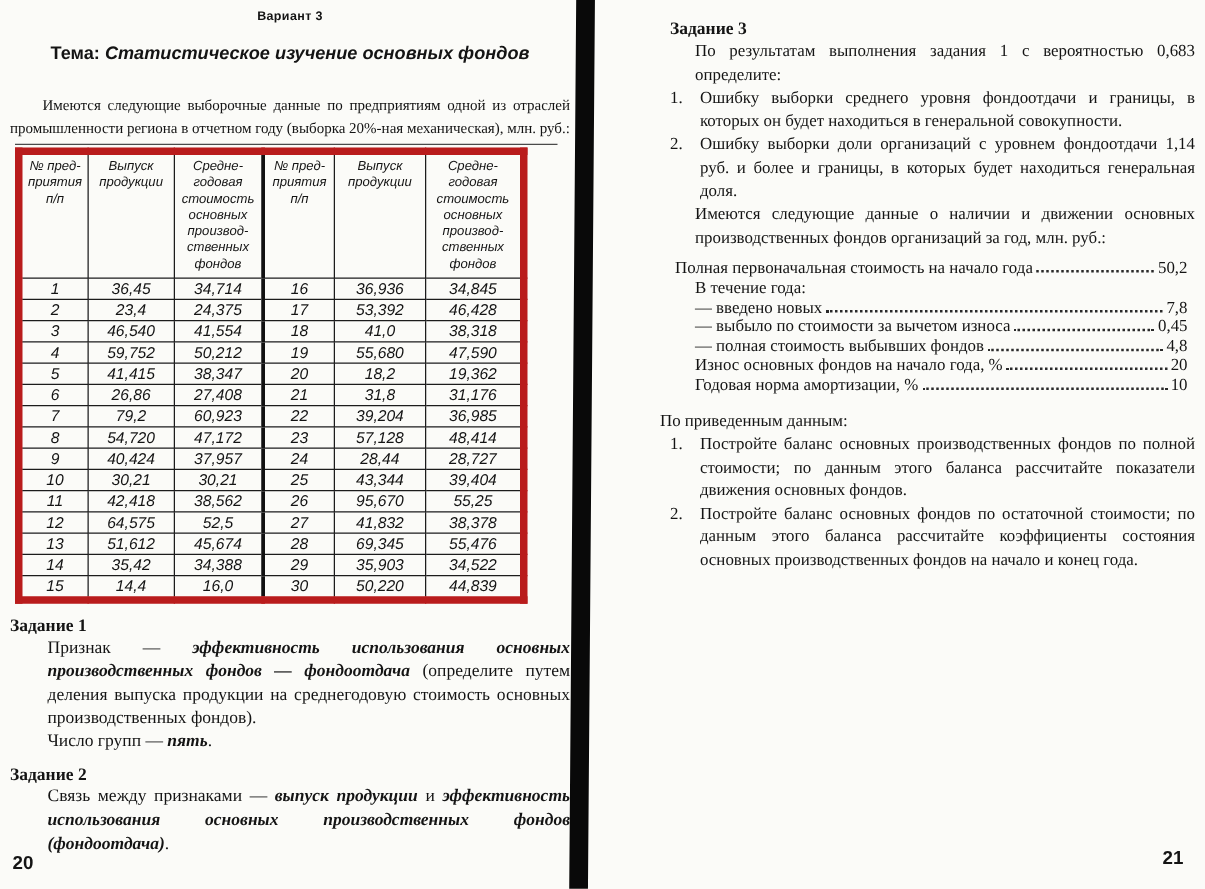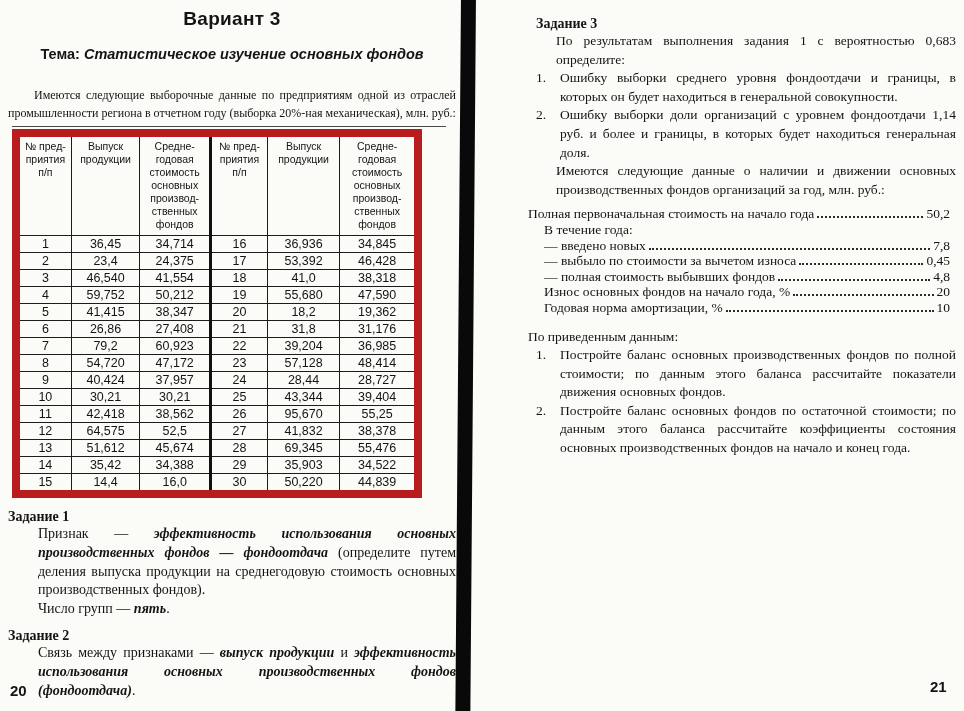--- a/index.html
+++ b/index.html
@@ -15,39 +15,39 @@
     position:absolute; top:-6px; left:461px; width:15px; height:730px;
     background:#090909; transform:rotate(0.45deg); transform-origin:top center;
     border-radius:2px;
   }
   .page { position:absolute; top:0; }
   .page-left  { left:8px;  width:448px; padding-top:6px; }
   .page-right { left:528px; width:428px; padding-top:16px; }
 
   .variant-title {
     text-align:center; font-family:"Liberation Sans", sans-serif;
-    font-weight:bold; font-size:19px; letter-spacing:0.3px; margin-top:2px;
+    font-weight:bold; font-size:10px; letter-spacing:0.3px; margin-top:2px;
   }
   .theme-line {
     margin-top:16px; text-align:center;
     font-family:"Liberation Sans", sans-serif; font-weight:bold; font-size:14.5px;
   }
   .theme-line .theme-title { font-style:italic; }
   .intro {
     margin-top:24px; font-size:12px; line-height:18px; text-align:justify;
   }
   .intro .indent { display:inline-block; width:26px; }
 
   .thin-rule { margin:4px 10px 2px 4px; height:1px; background:#4a4a4a; }
   table.data {
     margin-left:4px; width:410px; border-collapse:collapse;
     font-family:"Liberation Sans", sans-serif;
   }
   table.data th, table.data td { border:1px solid #1c1c1c; }
-  table.data { border:8px solid #b91c1c; }
+  table.data { border:6px solid #b91c1c;font-style:italic; }
   table.data th {
     font-weight:normal; font-size:10.5px; line-height:13px;
     white-space:pre-line; text-align:center; vertical-align:top; padding:3px 1px 4px;
   }
   table.data td {
     font-size:12.5px; text-align:center; padding:0; height:17px; line-height:16px;
   }
   .divL { border-left:3px solid #111 !important; }
 
   .task-head { font-weight:bold; font-size:14px; margin-top:9px; }
@@ -63,21 +63,21 @@
   .pn-right { left:930px; top:678px; }
 
   
   .r-head { font-weight:bold; font-size:14px; margin-left:8px; }
   .r-para { margin-left:28px; font-size:13.5px; line-height:18.6px; text-align:justify; }
   .numlist { margin-top:0; }
   .numitem { display:flex; font-size:13.5px; line-height:18.6px; }
   .numitem .num { width:24px; flex-shrink:0; margin-left:8px; }
   .numitem .itext { flex:1; text-align:justify; }
 
-  .dotlist { margin-top:7px; margin-right:6px; font-size:13.5px; }
+  .dotlist { margin-top:7px; margin-left:12px; margin-right:6px; font-size:13.5px; }
   .dotrow { display:flex; align-items:baseline; line-height:15.6px; }
   .dotrow.sub { margin-left:16px; }
   .dotrow .dlabel { white-space:nowrap; }
   .dotrow .dots { flex:1; border-bottom:2px dotted #2a2a2a; margin:0 3px 3px 3px; min-width:8px; }
   .dotrow .dval { white-space:nowrap; }
 
   .r-plain { font-size:13.5px; line-height:18.6px; } .mt12{margin-top:12px;} .mt14{margin-top:14px;}
 </style>
 </head>
 <body>

